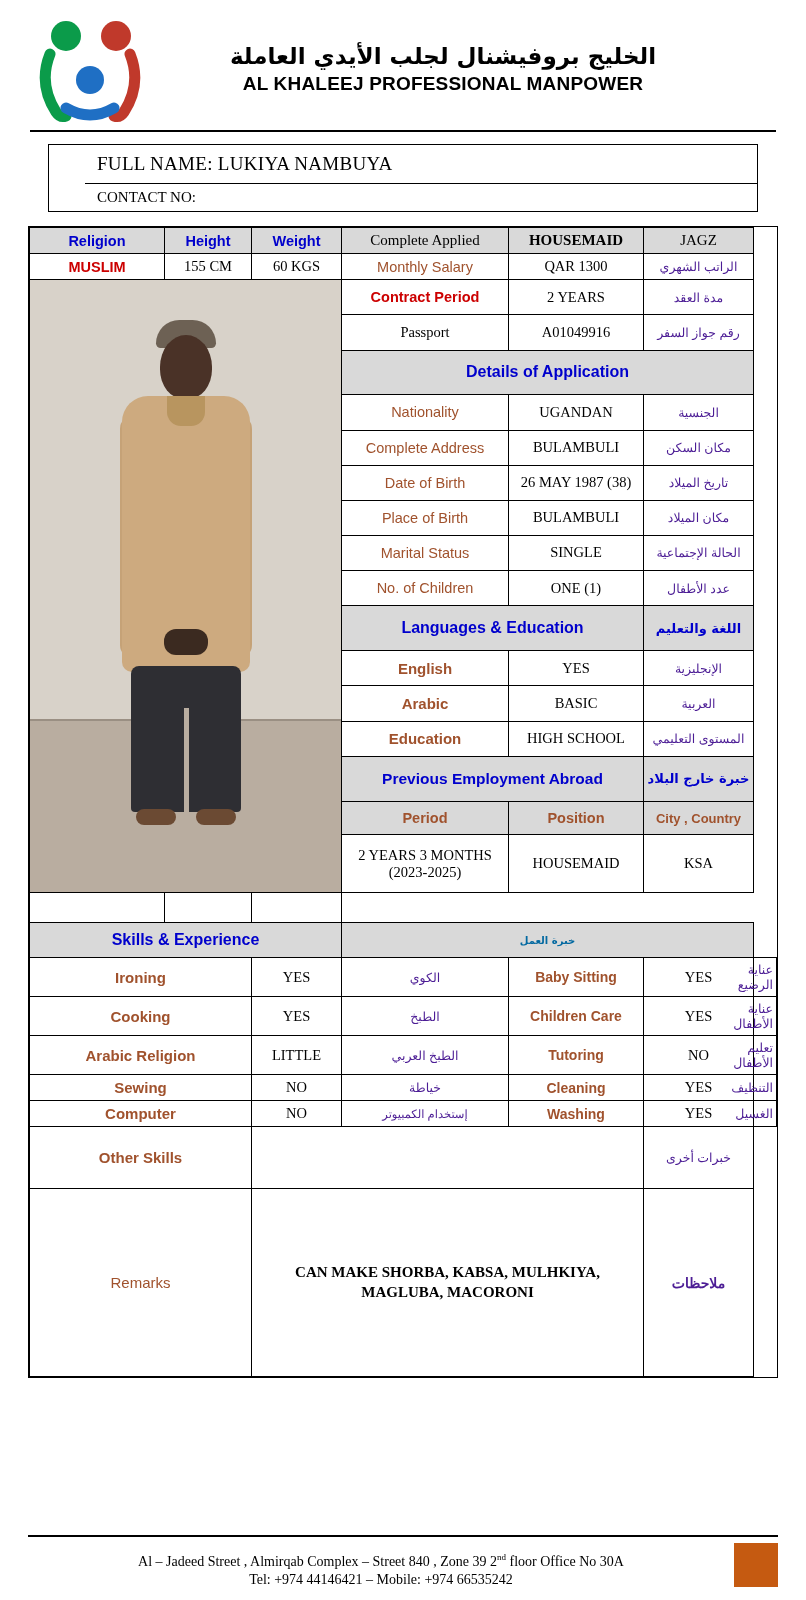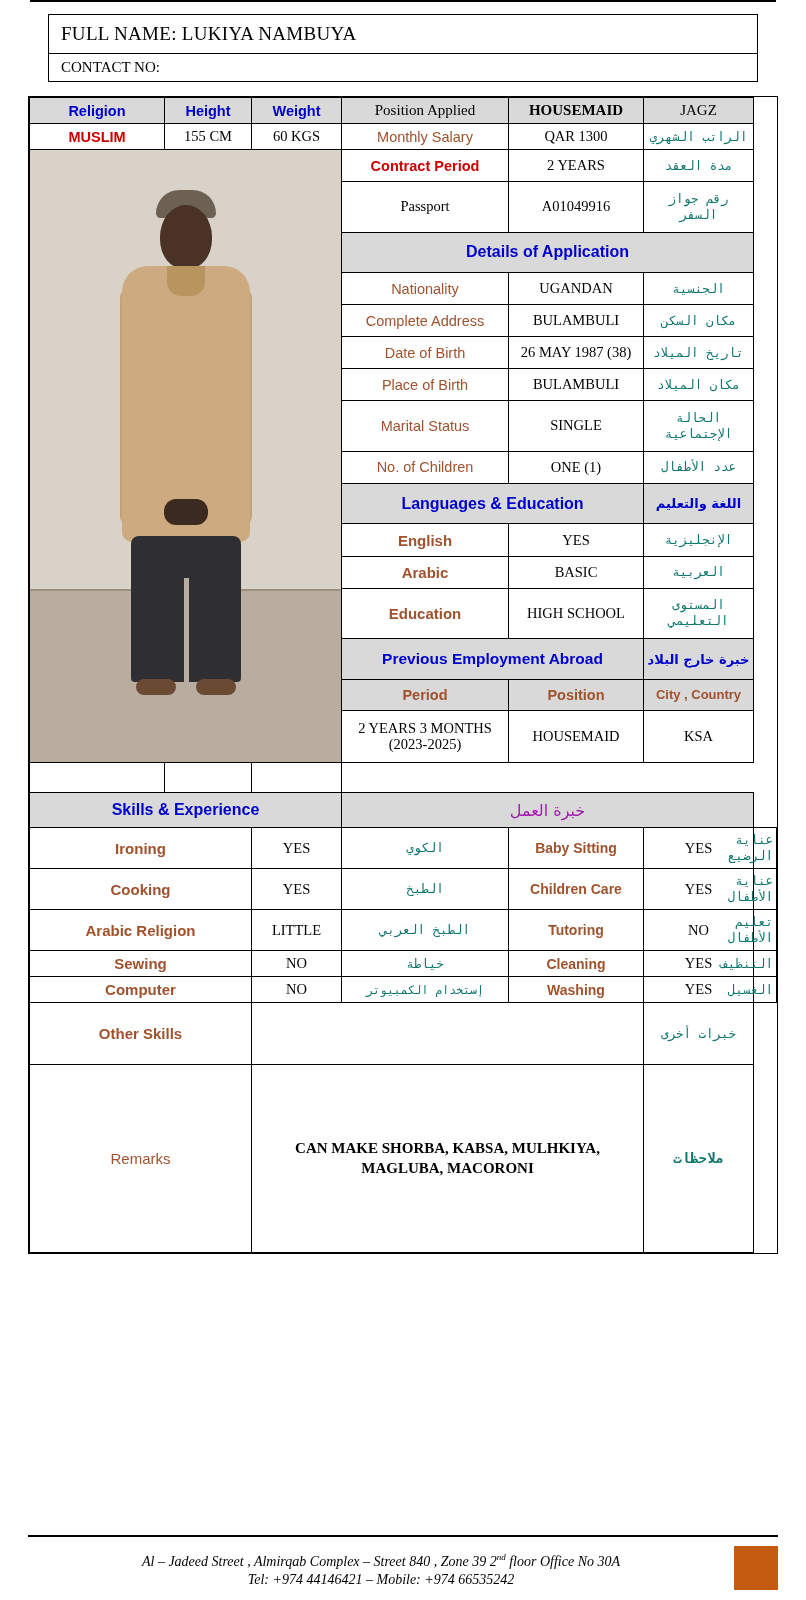--- a/index.html
+++ b/index.html
@@ -53,20 +53,21 @@
   }
   .header-rule {
     border-bottom: 2px solid #000;
     margin: 0 30px;
   }
 
   
   .namebox {
     margin: 12px 48px 0 48px;
     border: 1.5px solid #000;
+    padding-left: 36px;
   }
   .namebox .row1 {
     border-bottom: 1.5px solid #000;
     font-size: 19px;
     padding: 8px 10px 8px 12px;
     letter-spacing: .3px;
   }
   .namebox .row2 {
     font-size: 15px;
     padding: 5px 10px 5px 12px;
@@ -87,21 +88,21 @@
     padding: 4px 3px;
     text-align: center;
     vertical-align: middle;
     font-size: 14.5px;
   }
   .gray { background: #d9d9d9; }
   .blue-b { color: #0000cc; font-weight: bold; font-family: "Liberation Sans", sans-serif; }
   .brown { color: #a0522d; font-family: "Liberation Sans", sans-serif; }
   .brown-b { color: #a0522d; font-weight: bold; font-family: "Liberation Sans", sans-serif; }
   .red-b { color: #cc0000; font-weight: bold; font-family: "Liberation Sans", sans-serif; }
-  .ar { font-family: Liberation Mono, monospace; font-size: 12.5px; direction: rtl; color:#0f766e; }
+  .ar { font-family: Liberation Sans, sans-serif; font-size: 12.5px; direction: rtl; color:#4c1d95; }
   .ar-blue { font-family: "DejaVu Sans", sans-serif; font-size: 13px; direction: rtl; color:#0000cc; font-weight:bold;}
   .serif { font-family: "Liberation Serif", serif; }
   .photo-cell { padding: 0; vertical-align: top; }
 
   
   .photo {
     width: 100%;
     height: 100%;
     min-height: 612px;
     position: relative;
@@ -123,30 +124,46 @@
   .ph-shoeL { position:absolute; left:50%; top:86.5%; width:40px; height:16px; margin-left:-50px; background:#6b4a33; border-radius:8px; }
   .ph-shoeR { position:absolute; left:50%; top:86.5%; width:40px; height:16px; margin-left:10px; background:#6b4a33; border-radius:8px; }
 
   
   .footer {
     position: absolute;
     left: 0; right: 0; bottom: 0;
     padding: 0 28px 10px 28px;
   }
   .footer-rule { border-top: 2px solid #000; margin-bottom: 6px; }
-  .footer-inner { display: flex; align-items: flex-end; font-style: italic; }
+  .footer-inner { display: flex; align-items: flex-start; }
   .footer-text { flex: 1; text-align: center; font-size: 14px; line-height: 1.35; padding-top: 8px;}
   .footer-sq { width: 44px; height: 44px; background: #c55a11; flex: 0 0 44px; }
   sup { font-size: 9px; }
 </style>
 </head>
 <body>
 
 <div class="page">
 
+  <div class="header">
+    <div class="logo">
+      <svg width="120" height="110" viewBox="0 0 120 110">
+        <circle cx="36" cy="22" r="15" fill="#0b9b4a"></circle>
+        <circle cx="86" cy="22" r="15" fill="#c0392b"></circle>
+        <circle cx="60" cy="66" r="14" fill="#1f6fc4"></circle>
+        <path d="M20 40 q-12 30 6 58 q4 6 10 4" stroke="#0b9b4a" stroke-width="11" fill="none" stroke-linecap="round"></path>
+        <path d="M100 40 q12 30 -6 58 q-4 6 -10 4" stroke="#c0392b" stroke-width="11" fill="none" stroke-linecap="round"></path>
+        <path d="M36 94 q24 14 48 0" stroke="#1f6fc4" stroke-width="11" fill="none" stroke-linecap="round"></path>
+      </svg>
+    </div>
+    <div class="header-titles">
+      <div class="arabic-title">الخليج بروفيشنال لجلب الأيدي العاملة</div>
+      <div class="english-title">AL KHALEEJ PROFESSIONAL MANPOWER</div>
+    </div>
+  </div>
   <div class="header-rule"></div>
 
   <div class="namebox">
     <div class="row1">FULL NAME: LUKIYA NAMBUYA</div>
     <div class="row2">CONTACT NO:</div>
   </div>
 
   <div class="sheet">
     <table>
       <colgroup>
@@ -156,21 +173,21 @@
         <col style="width:167px">
         <col style="width:135px">
         <col style="width:110px">
       </colgroup>
 
       <tbody>
           <tr>
         <td class="gray blue-b">Religion</td>
         <td class="gray blue-b">Height</td>
         <td class="gray blue-b">Weight</td>
-        <td class="gray serif" style="font-size:15px">Position Applied</td>
+        <td class="gray serif" style="font-size:15px">Complete Applied</td>
         <td class="gray serif" style="font-weight:bold;font-size:15px">HOUSEMAID</td>
         <td class="gray serif" style="font-size:15px">JAGZ</td>
       </tr>
 
       <tr>
         <td class="red-b">MUSLIM</td>
         <td class="serif">155 CM</td>
         <td class="serif">60 KGS</td>
         <td class="brown">Monthly Salary</td>
         <td class="serif">QAR 1300</td>
@@ -277,21 +294,21 @@
         <td class="serif">KSA</td>
       </tr>
       <tr>
         <td style="height:30px"></td>
         <td></td>
         <td></td>
       </tr>
 
       <tr>
         <td class="gray blue-b" colspan="3" style="font-size:16px;padding:8px 3px">Skills &amp; Experience</td>
-        <td class="gray ar-blue" colspan="3" style="color:#a21caf;font-weight:normal;font-size:16px">خبرة العمل</td>
+        <td class="gray ar-blue" colspan="3" style="color:#0369a1;font-weight:bold;font-size:10px">خبرة العمل</td>
       </tr>
 
       <tr>
         <td class="brown-b" colspan="2" style="font-size:15px">Ironing</td>
         <td class="serif">YES</td>
         <td class="ar">الكوي</td>
         <td class="brown-b" style="font-size:14px">Baby Sitting</td>
         <td class="serif">YES</td>
         <td class="ar">عناية الرضيع</td>
       </tr>

